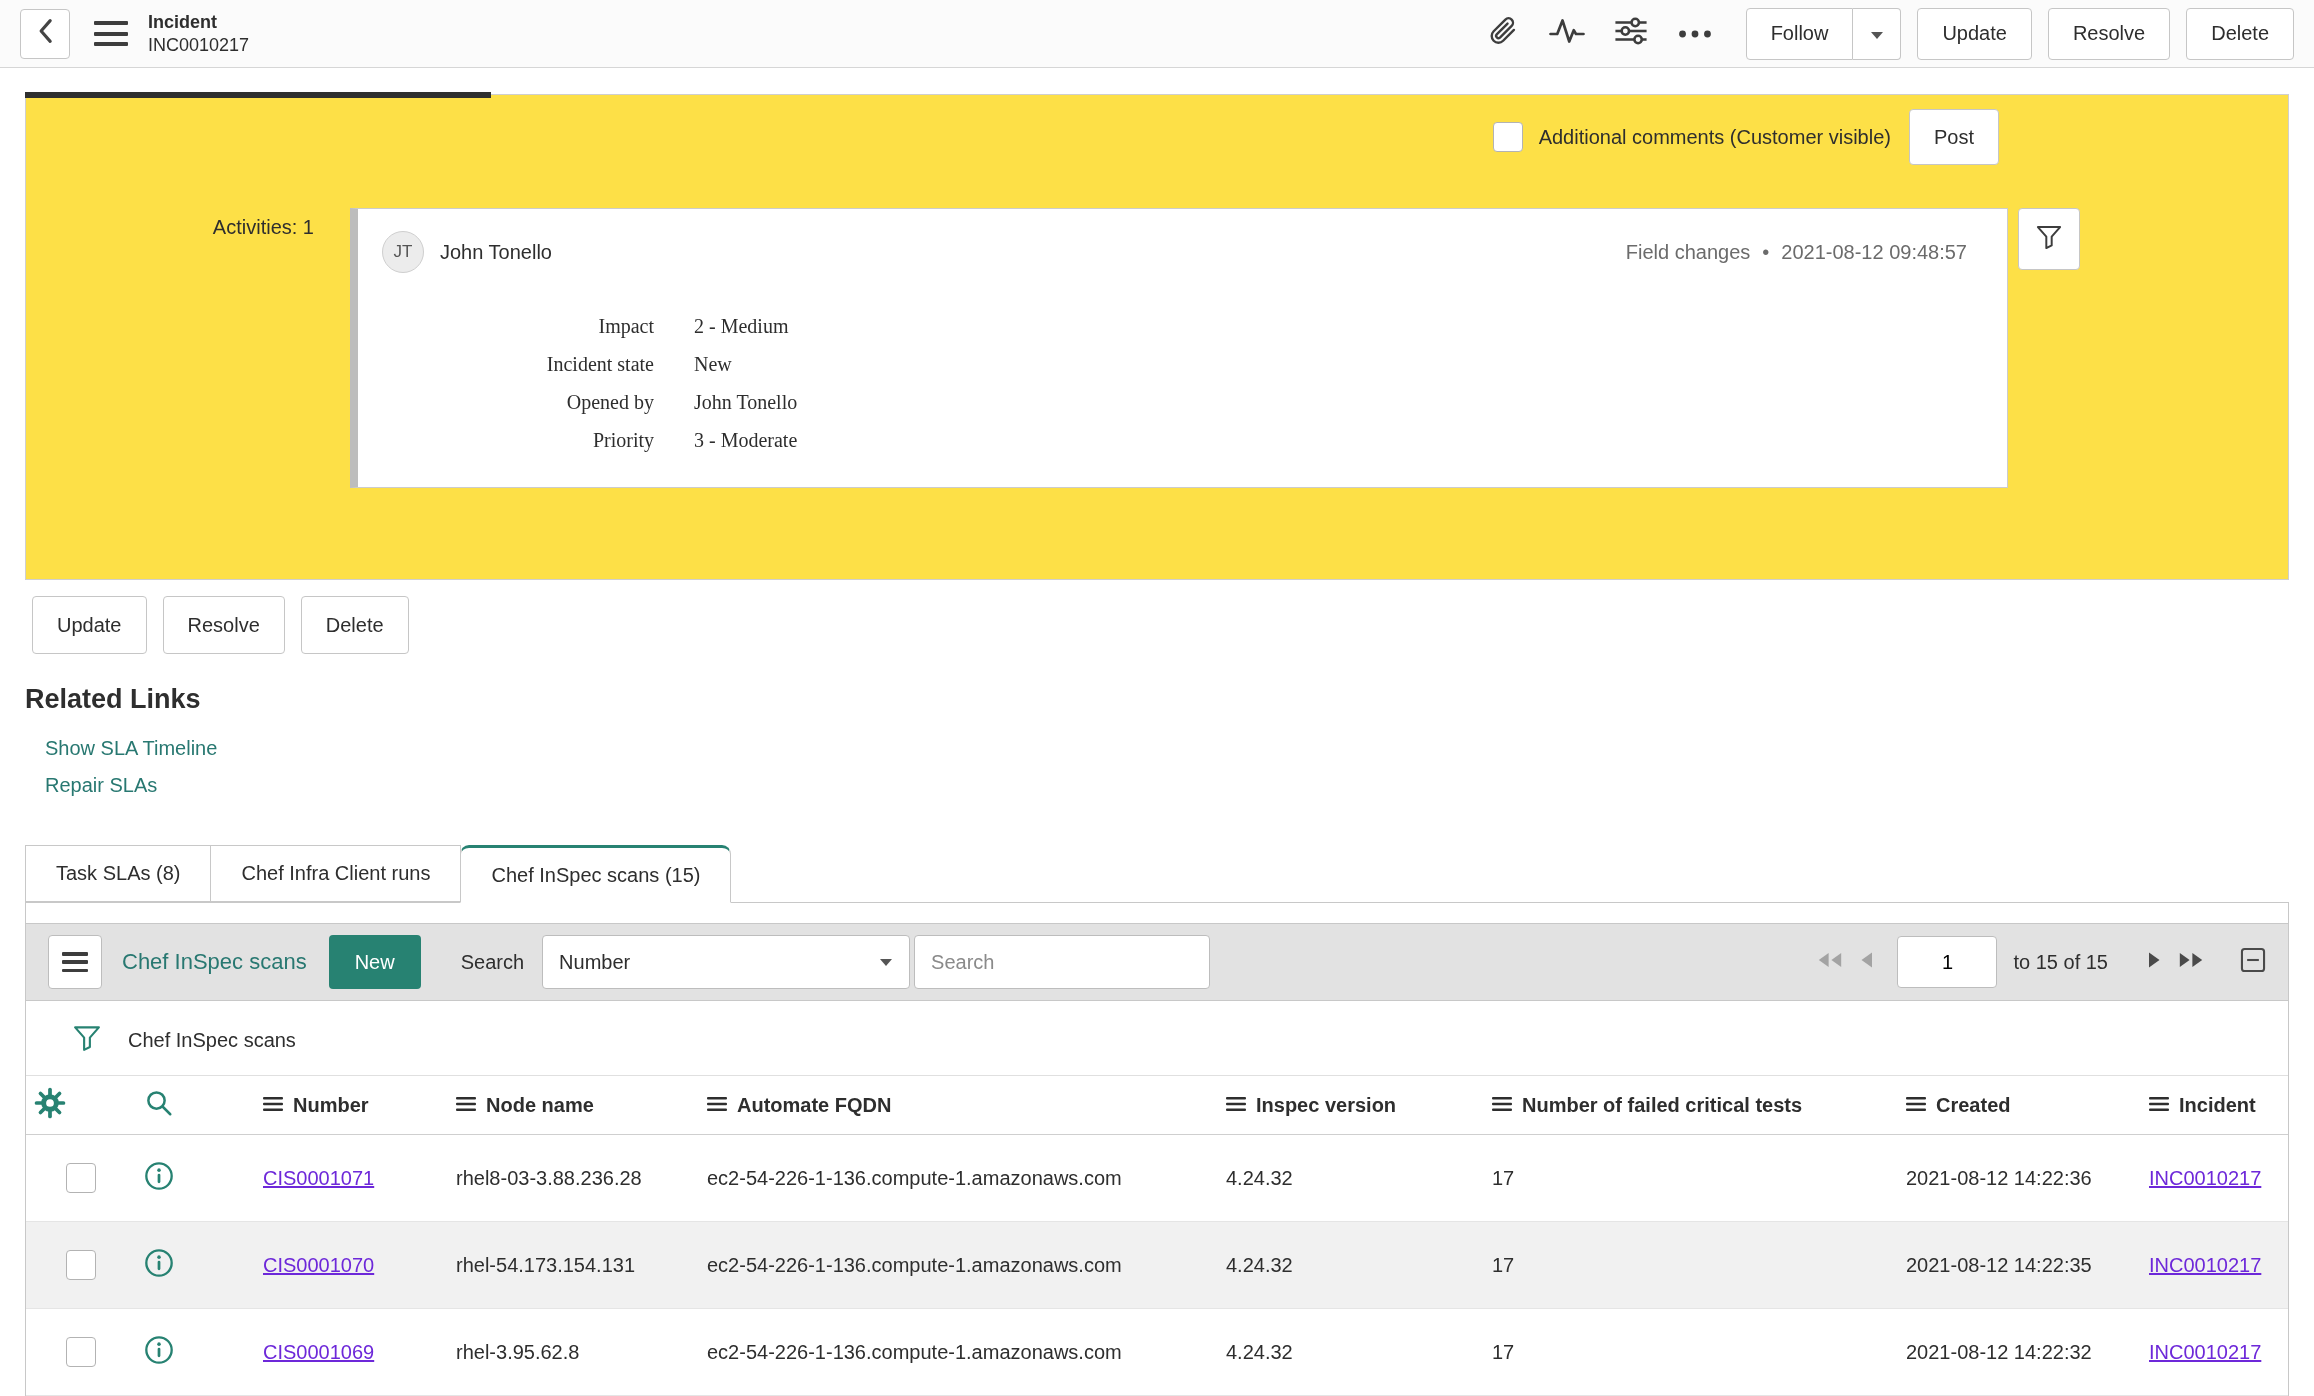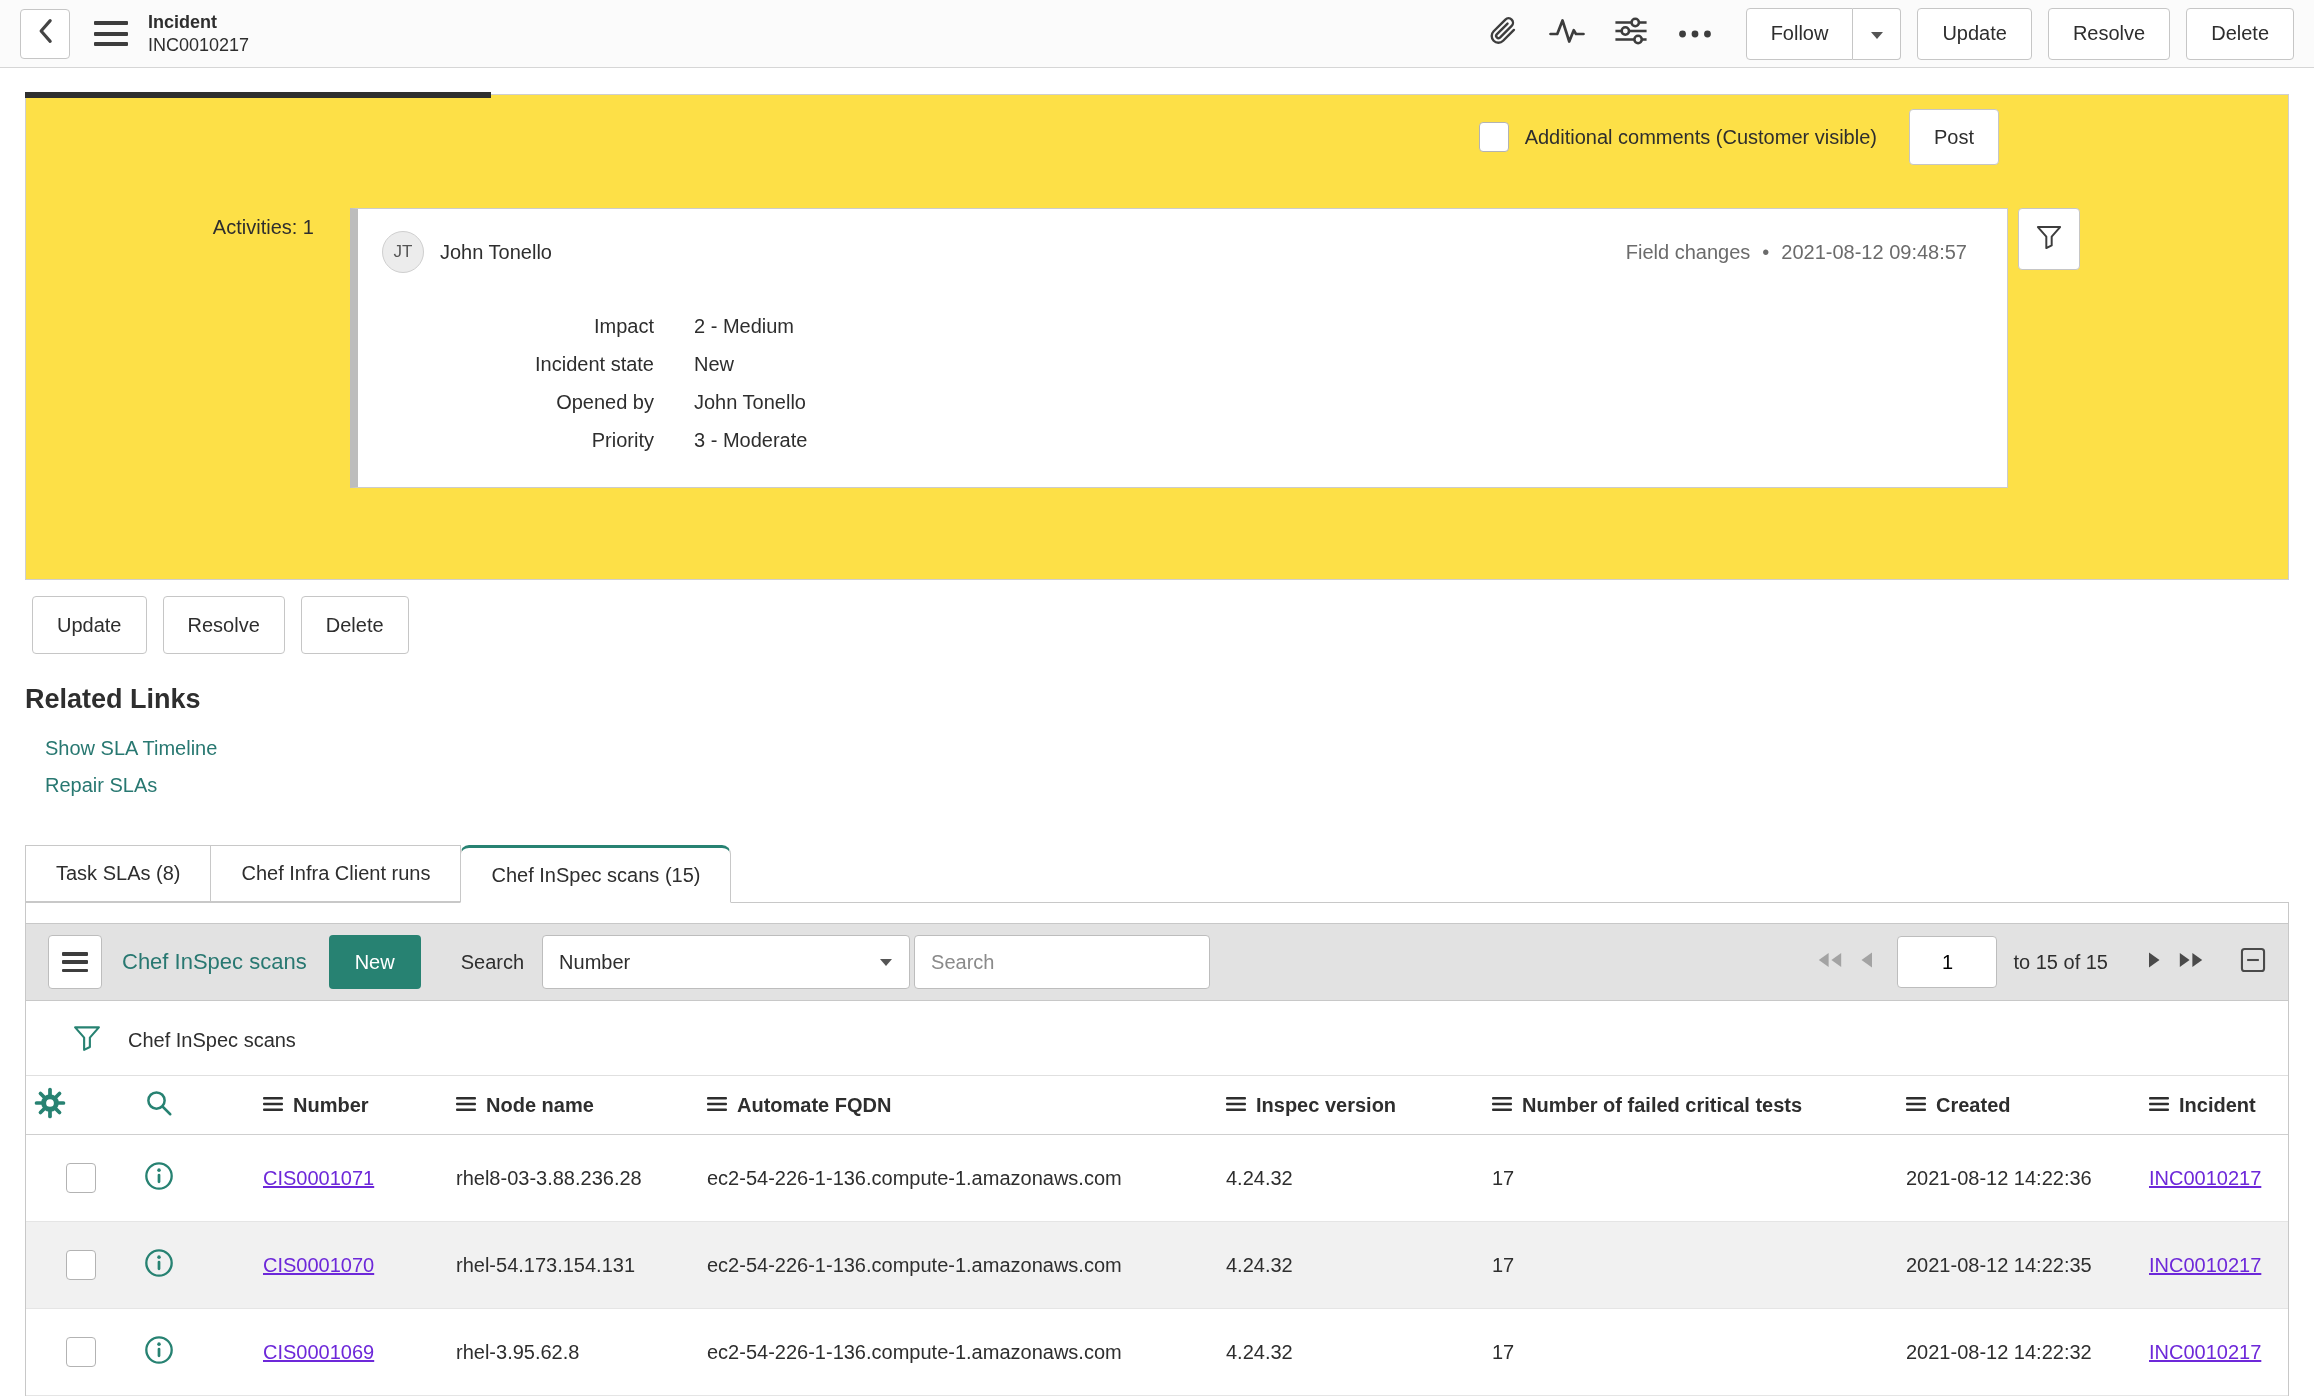--- a/index.html
+++ b/index.html
@@ -71,21 +71,21 @@
   .comments-row {
     display: flex; align-items: center; justify-content: flex-end;
     margin: 14px 289px 0 0;
   }
   .checkbox {
     width: 30px; height: 30px;
     border: 1px solid #b3b3b3; border-radius: 4px;
     background: #fff; cursor: pointer; flex: none;
   }
   .comments-label { margin-left: 16px; }
-  .post-btn { margin-left: 32px; height: 56px; }
+  .post-btn { margin-left: 18px; height: 56px; }
 
   .activities-row { display: flex; margin-top: 43px; }
   .activities-label { width: 324px; flex: none; text-align: right; padding-right: 36px; padding-top: 8px; }
   .activity-card {
     width: 1658px; flex: none;
     min-height: 280px;
     border: 1px solid #cccccc;
     border-left: 8px solid #bdbdbd;
     border-radius: 0;
     background: #fff;
@@ -93,21 +93,21 @@
   }
   .card-head { display: flex; align-items: center; }
   .avatar {
     width: 42px; height: 42px; border-radius: 50%;
     background: #ececec; border: 1px solid #cfcfcf;
     display: flex; align-items: center; justify-content: center;
     font-size: 17px; color: #555; flex: none;
   }
   .author { margin-left: 16px; }
   .card-meta { margin-left: auto; color: #6b6b6b; display: flex; align-items: flex-end; gap: 12px; }
-  .card-fields { margin-top: 34px; }
+  .card-fields { margin-top: 34px; font-family: Liberation Serif, serif; }
   .field-row { display: flex; line-height: 38px; }
   .field-label { width: 272px; flex: none; text-align: right; }
   .field-value { margin-left: 40px; }
   .filter-rail { margin-left: 10px; }
   .filter-btn {
     width: 62px; height: 62px;
     border: 1px solid #c6c6c6; border-radius: 4px;
     background: #fff; cursor: pointer;
     display: flex; align-items: center; justify-content: center;
   }

